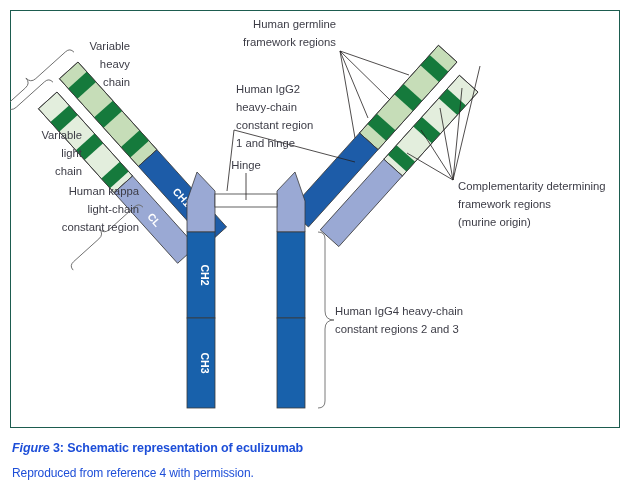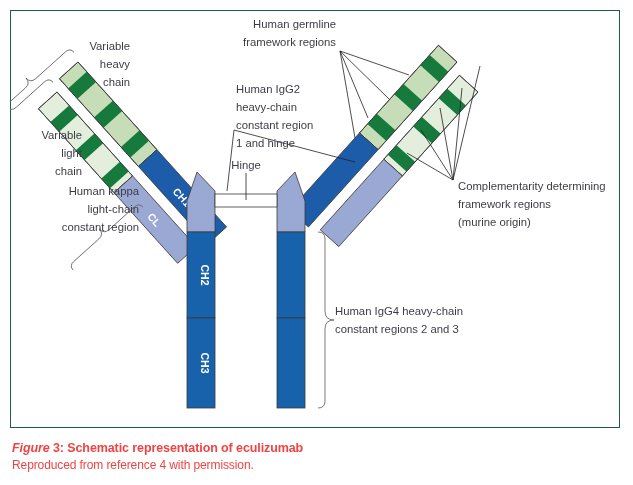--- a/index.html
+++ b/index.html
@@ -13,30 +13,30 @@
   #figure-frame{
     position:absolute;left:10px;top:10px;
     width:610px;height:418px;
     border:1.2px solid #1d5c4f;
     background:#ffffff;
     box-sizing:border-box;
   }
   #diagram-svg{position:absolute;left:10px;top:10px;}
   #caption{
     position:absolute;left:12px;top:440px;width:600px;
-    color:#ef4444;
+    color:#1d4ed8;
   }
   #caption .cap-line1{
     font-size:12.5px;font-weight:bold;line-height:16px;
     letter-spacing:-0.1px;
   }
   #caption .cap-line1 .fig-word{font-style:italic;}
   #caption .cap-line2{
     font-size:12px;font-weight:normal;line-height:16px;
-    margin-top:1px;letter-spacing:-0.1px;
+    margin-top:9px;letter-spacing:-0.1px;
   }
   .lbl{font-family:"Liberation Sans", sans-serif;fill:#3c3c46;font-size:11.3px;}
   .barlbl{font-family:"Liberation Sans", sans-serif;fill:#ffffff;font-size:10.5px;font-weight:bold;}
   .lead{stroke:#231f20;stroke-width:0.8;fill:none;}
   .brace{stroke:#6b6b6b;stroke-width:0.9;fill:none;}
   .outline{stroke:#3a3a3a;stroke-width:0.8;}
 </style>
 </head>
 <body>
 

